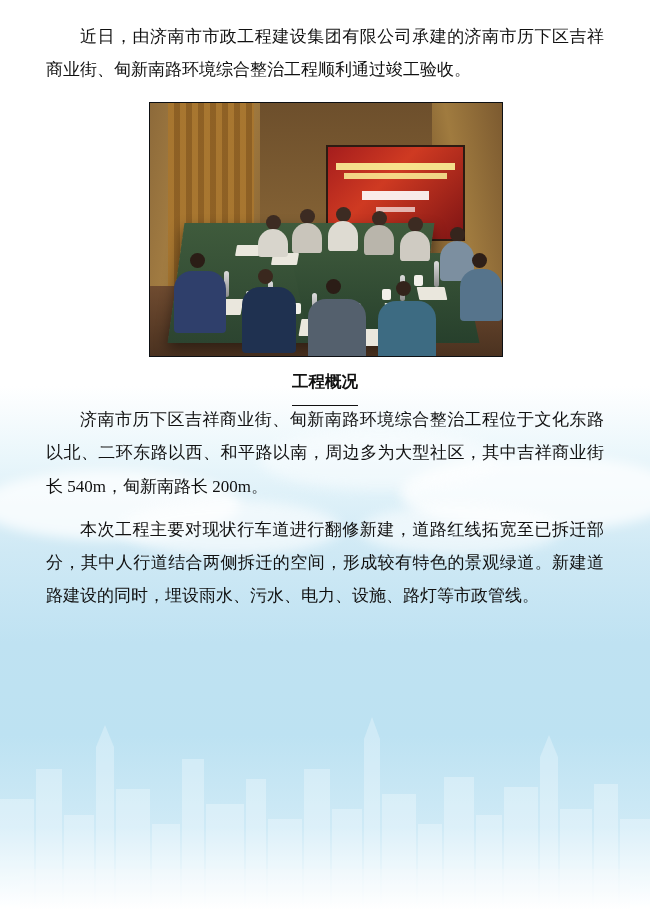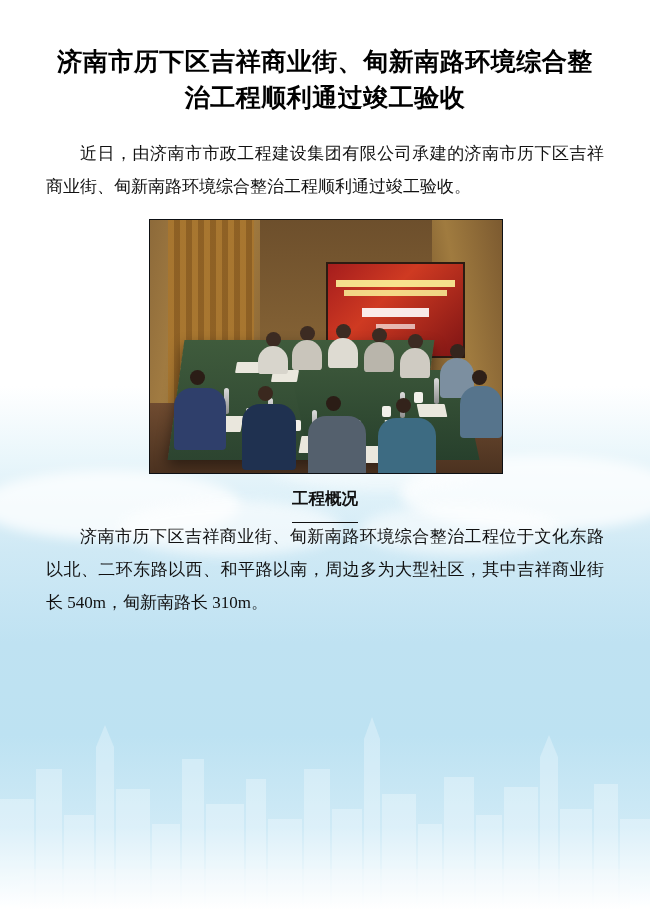--- a/index.html
+++ b/index.html
@@ -219,21 +219,20 @@
       <polygon points="364,120 372,98 380,120"></polygon>
       <polygon points="540,138 549,116 558,138"></polygon>
     </g>
     <g fill="#ffffff" opacity="0.35">
       <rect x="20" y="250" width="610" height="50"></rect>
     </g>
   </svg>
 
   <div class="content">
 
-    <h1 class="doc-title">济南市历下区吉祥商业街、甸新南路环境综合整治工程顺利通过竣工验收</h1>
 
     <p class="para lead-para">近日，由济南市市政工程建设集团有限公司承建的济南市历下区吉祥商业街、甸新南路环境综合整治工程顺利通过竣工验收。</p>
 
     <div class="photo-wrap">
       <div class="photo">
         <div class="ph-wallL"></div>
         <div class="ph-curtain"></div>
         <div class="ph-backwall"></div>
         <div class="ph-wallR"></div>
 
@@ -294,17 +293,18 @@
         <div class="ph-person" style="left:158px; top:196px; width:58px; height:60px; background:#54606d;"></div>
         <div class="ph-head" style="left:246px; top:178px; background:#33231b;"></div>
         <div class="ph-person" style="left:228px; top:198px; width:58px; height:58px; background:#3d6b82;"></div>
       </div>
     </div>
 
     <h2 class="section-head">
       <span>工程概况</span>
     </h2>
 
-    <p class="para body-para">济南市历下区吉祥商业街、甸新南路环境综合整治工程位于文化东路以北、二环东路以西、和平路以南，周边多为大型社区，其中吉祥商业街长 540m，甸新南路长 310m。</p>
-
+    <p class="para body-para">济南市历下区吉祥商业街、甸新南路环境综合整治工程位于文化东路以北、二环东路以西、和平路以南，周边多为大型社区，其中吉祥商业街长 540m，甸新南路长 200m。</p>
+
+    <p class="para body-para">本次工程主要对现状行车道进行翻修新建，道路红线拓宽至已拆迁部分，其中人行道结合两侧拆迁的空间，形成较有特色的景观绿道。新建道路建设的同时，埋设雨水、污水、电力、设施、路灯等市政管线。</p>
 
   </div>
 </div>
 
 </body></html>

